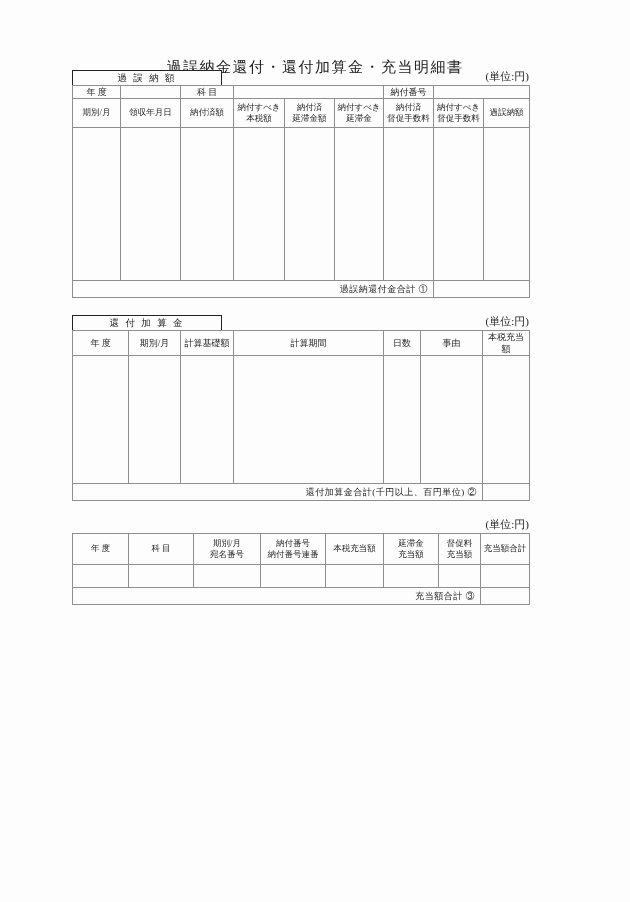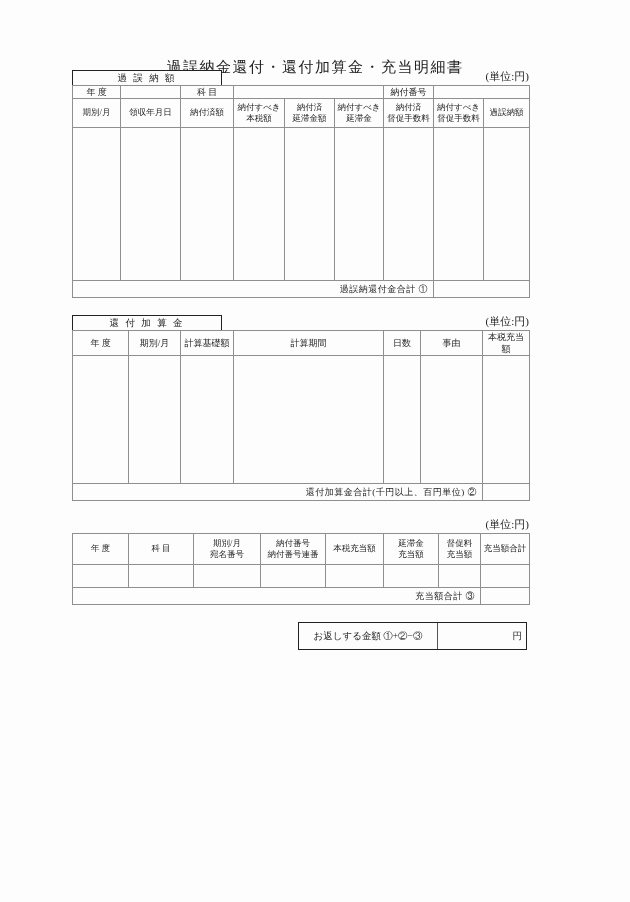--- a/index.html
+++ b/index.html
@@ -225,21 +225,14 @@
         <td></td>
       </tr>
       <tr class="total">
         <td colspan="7" class="tlabel">充当額合計 ③</td>
         <td></td>
       </tr>
     </tbody>
       </table>
   </div>
 
-  <div class="refund-box">
-    <div class="refund-label">お返しする金額 ①+②−③</div>
-    <div class="refund-value">
-      <span></span>
-      <span>円</span>
-    </div>
-  </div>
 
 </div>
 
 </body></html>

